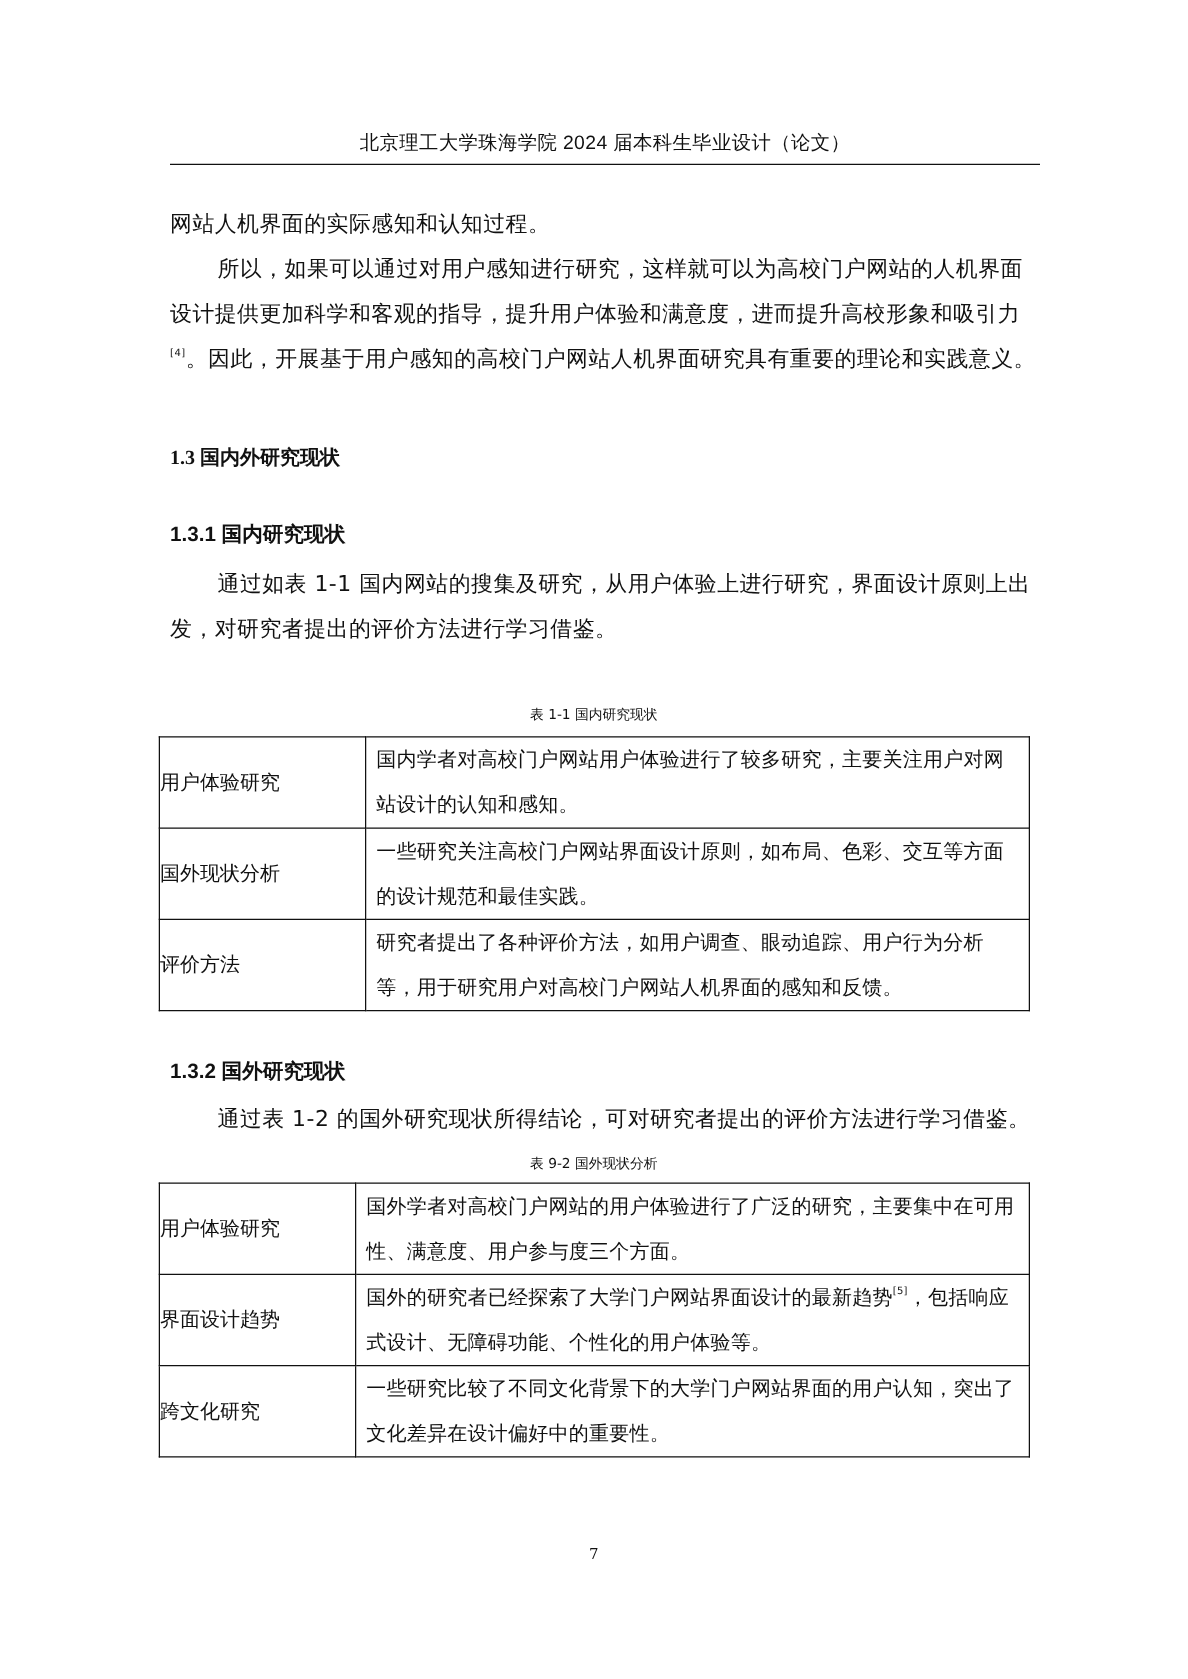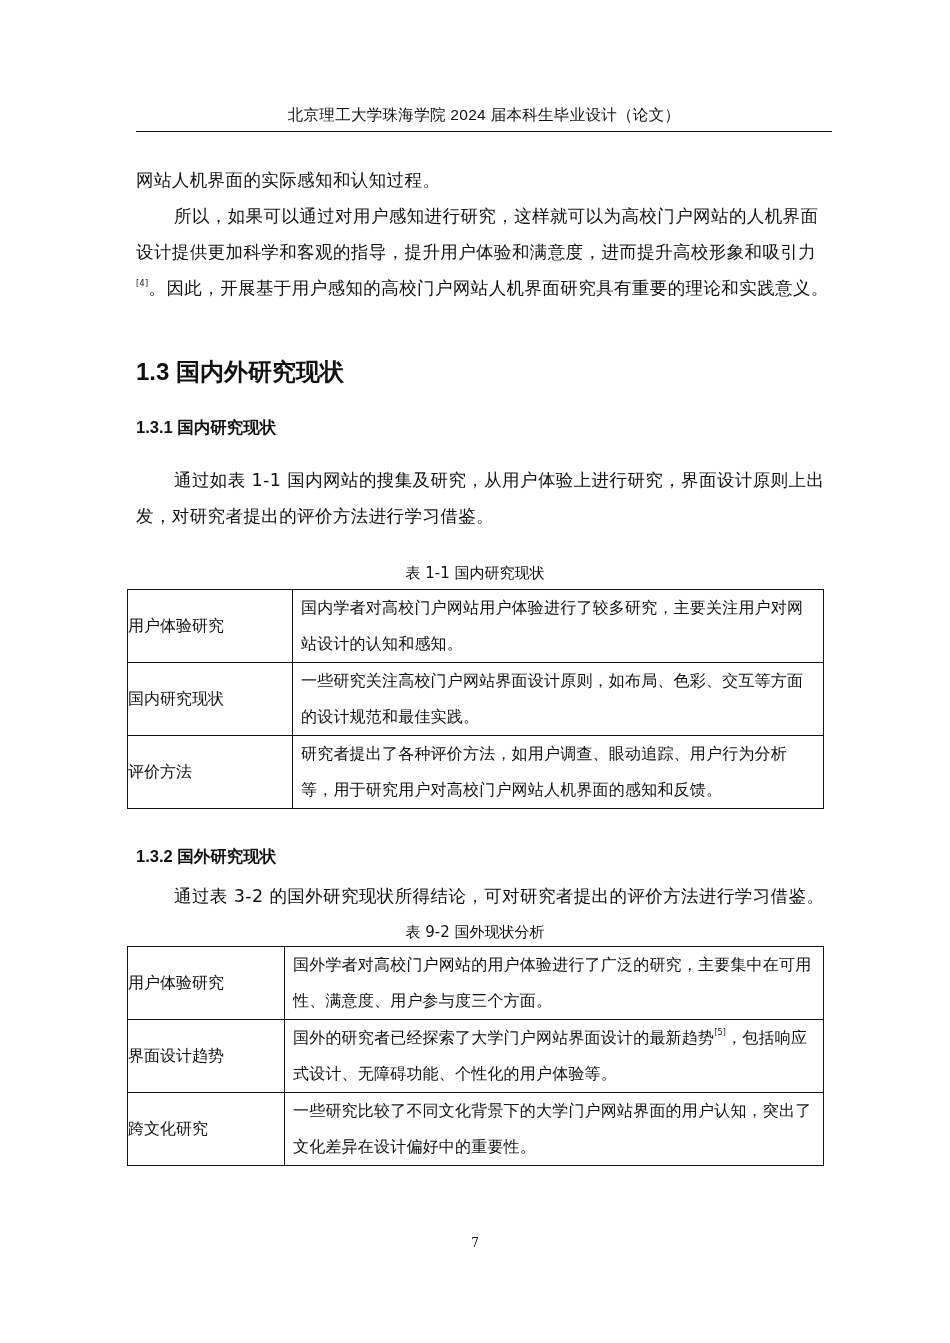--- a/index.html
+++ b/index.html
@@ -7,25 +7,25 @@
          font-family: "DejaVu Sans", "Liberation Sans", sans-serif; color: #111; }
   .header { position: absolute; left: 136px; top: 104px; width: 696px; text-align: center;
             font-family: Liberation Sans, sans-serif; font-size: 15.5px; line-height: 22px;
             letter-spacing: 0.3px; }
   .header-rule { position: absolute; left: 136px; top: 131px; width: 696px; height: 0;
                  border-top: 1.5px solid #111; }
   .p { position: absolute; left: 136px; width: 700px; font-size: 17.5px; line-height: 36px;
        letter-spacing: 0.4px; margin: 0; }
   .indent { text-indent: 38px; }
   sup { font-size: 8px; vertical-align: 8px; line-height: 0; }
-  .h2 { position: absolute; left: 136px; top: 356px; font-size: 24px; font-weight: bold; margin: 0;
-        font-family: Liberation Sans, sans-serif; text-align: right; }
+  .h2 { position: absolute; left: 136px; top: 356px; font-size: 16px; font-weight: bold; margin: 0;
+        font-family: Liberation Serif, serif; text-align: right; }
   .h3 { position: absolute; left: 136px; font-size: 16.5px; font-weight: bold; margin: 0;
         font-family: "Liberation Sans", sans-serif; }
-  .caption { position: absolute; width: 950px; left: 0; text-align: center; font-size: 15px; }
+  .caption { position: absolute; width: 950px; left: 0; text-align: center; font-size: 11px; }
   table { position: absolute; border-collapse: collapse; font-size: 16px; }
   td { border: 1.5px solid #111; padding: 0; vertical-align: middle; margin-left: 12px; }
   td.k { text-align: left; }
   td.v { padding: 0 8px 0 8px; line-height: 36px; letter-spacing: 0.2px; }
   .footer { position: absolute; top: 1236px; left: 0; width: 950px; text-align: center;
             font-family: "DejaVu Serif", "Liberation Serif", serif; font-size: 12px; }
 </style>
 </head>
 <body>
 
@@ -33,44 +33,44 @@
 <div class="header-rule"></div>
 
 <p class="p" style="top:162px;">网站人机界面的实际感知和认知过程。</p>
 
 <p class="p indent" style="top:198px;"><span>所以，如果可以通过对用户感知进行研究，这样就可以为高校门户网站的人机界面设计提供更加科学和客观的指导，提升用户体验和满意度，进而提升高校形象和吸引力</span><sup>[4]</sup><span>。因此，开展基于用户感知的高校门户网站人机界面研究具有重要的理论和实践意义。</span></p>
 
 <h2 class="h2">1.3  国内外研究现状</h2>
 
 <h3 class="h3" style="top:417px;">1.3.1  国内研究现状</h3>
 
-<p class="p indent" style="top:450px;margin-top:12px;">通过如表 1-1 国内网站的搜集及研究，从用户体验上进行研究，界面设计原则上出发，对研究者提出的评价方法进行学习借鉴。</p>
+<p class="p indent" style="top:450px;">通过如表 1-1 国内网站的搜集及研究，从用户体验上进行研究，界面设计原则上出发，对研究者提出的评价方法进行学习借鉴。</p>
 
 <div class="caption" style="top:564px;">表 1-1  国内研究现状</div>
 
 <table style="left:127px; top:589px; width:697px;">
   <tbody>
       <tr style="height:70px;">
     <td class="k" style="width:164px;">用户体验研究</td>
     <td class="v">国内学者对高校门户网站用户体验进行了较多研究，主要关注用户对网站设计的认知和感知。</td>
   </tr>
   <tr style="height:71px;">
-    <td class="k">国内研究现状</td>
+    <td class="k">国外现状分析</td>
     <td class="v">一些研究关注高校门户网站界面设计原则，如布局、色彩、交互等方面的设计规范和最佳实践。</td>
   </tr>
   <tr style="height:71px;">
     <td class="k">评价方法</td>
     <td class="v">研究者提出了各种评价方法，如用户调查、眼动追踪、用户行为分析等，用于研究用户对高校门户网站人机界面的感知和反馈。</td>
   </tr>
 </tbody>
   </table>
 
 <h3 class="h3" style="top:846px;">1.3.2  国外研究现状</h3>
 
-<p class="p indent" style="top:878px; width:720px;">通过表 3-2 的国外研究现状所得结论，可对研究者提出的评价方法进行学习借鉴。</p>
+<p class="p indent" style="top:878px; width:720px;">通过表 1-2 的国外研究现状所得结论，可对研究者提出的评价方法进行学习借鉴。</p>
 
 <div class="caption" style="top:923px;">表 9-2  国外现状分析</div>
 
 <table style="left:127px; top:946px; width:697px;">
   <tbody>
       <tr style="height:71px;">
     <td class="k" style="width:156px;">用户体验研究</td>
     <td class="v">国外学者对高校门户网站的用户体验进行了广泛的研究，主要集中在可用性、满意度、用户参与度三个方面。</td>
   </tr>
   <tr style="height:71px;">

